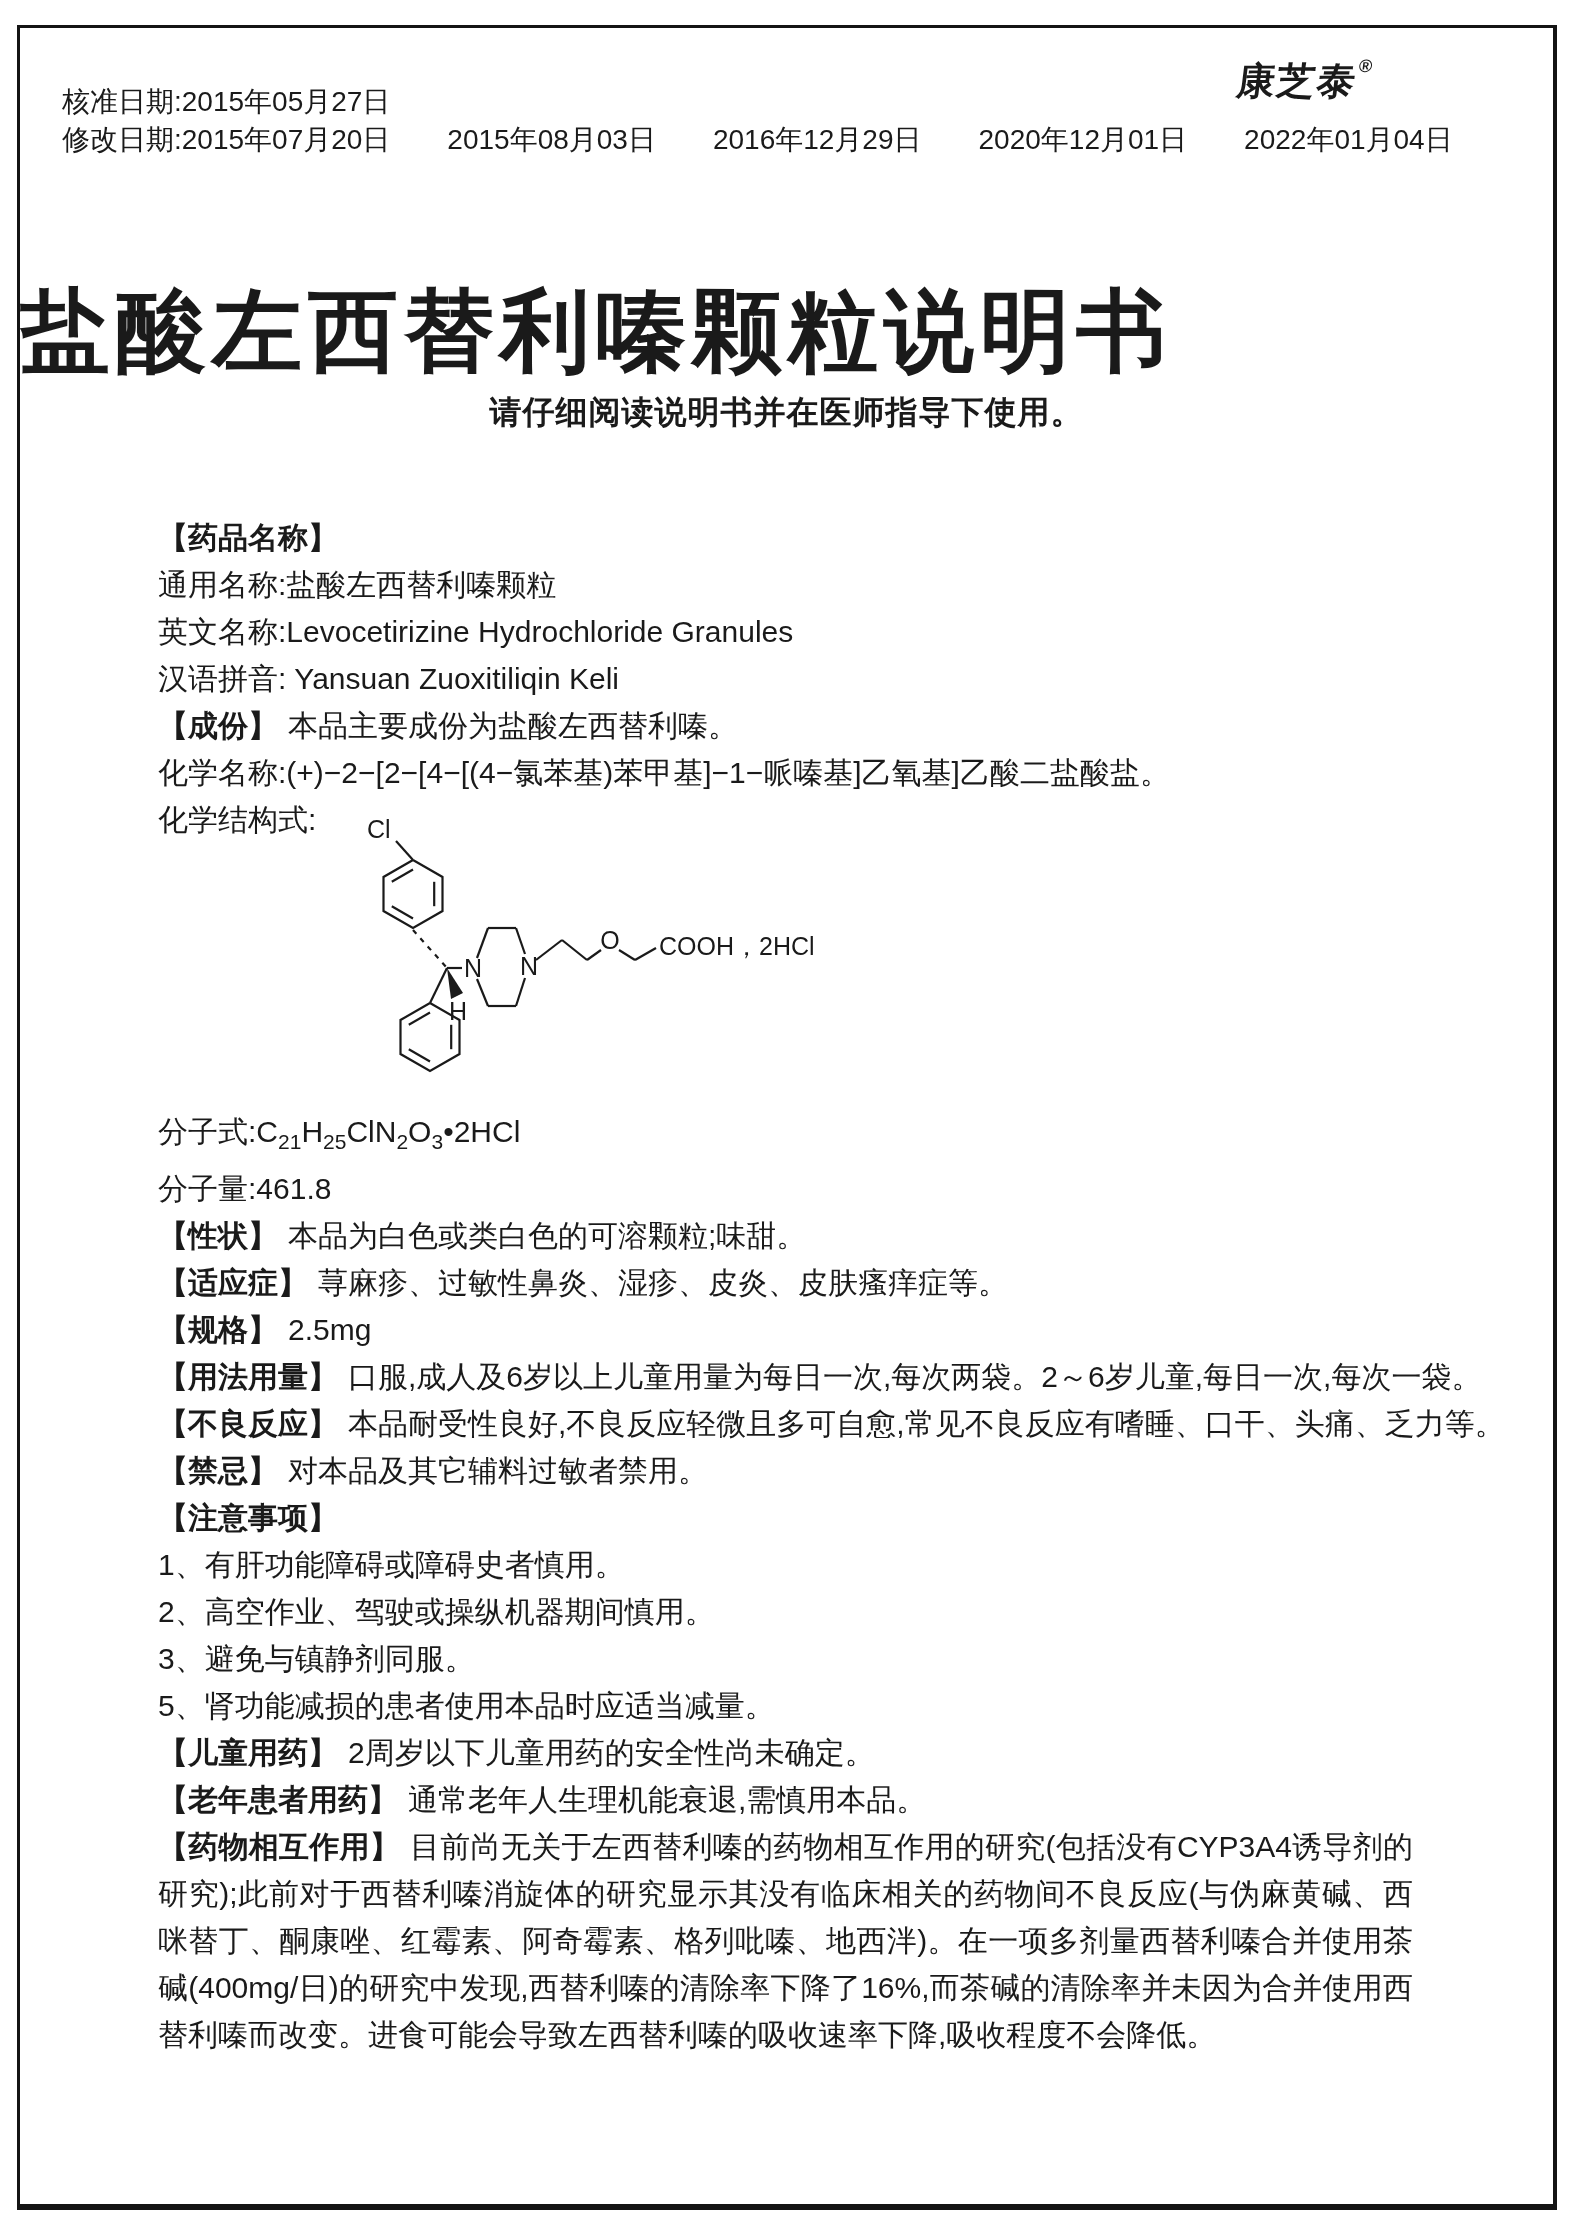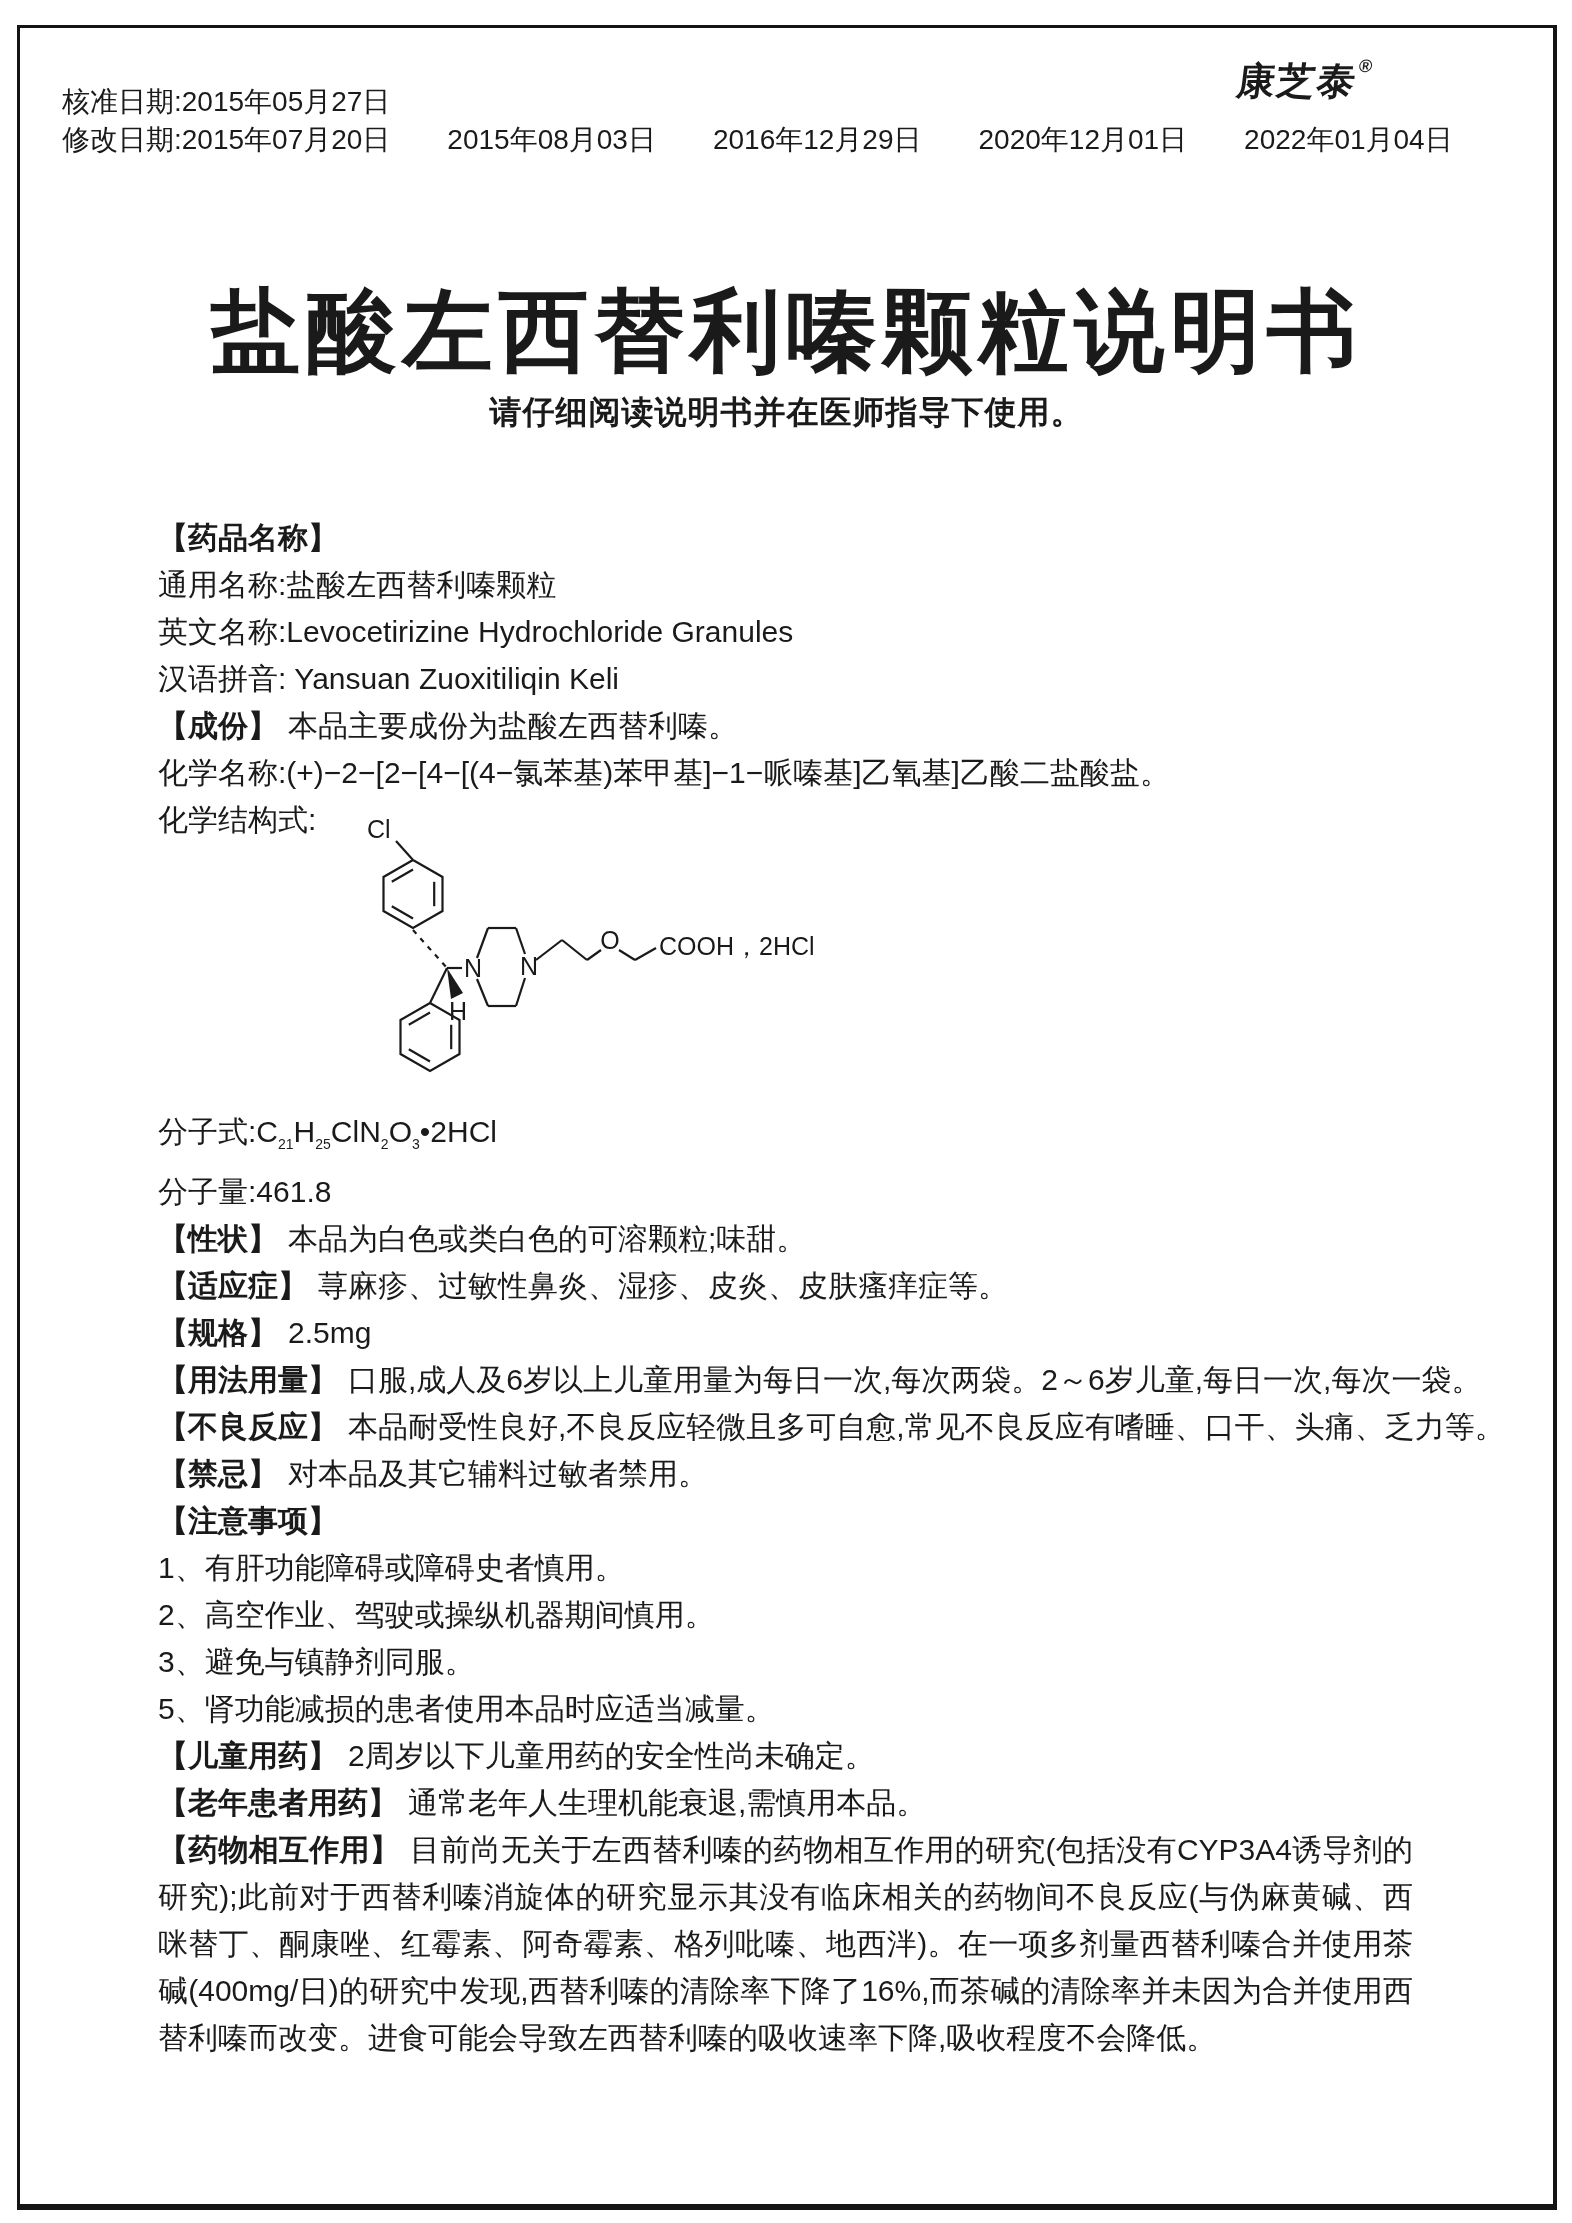--- a/index.html
+++ b/index.html
@@ -28,38 +28,38 @@
     font-size:38px;font-weight:900;
     transform:skewX(-7deg);
     letter-spacing:2px;
     white-space:nowrap;
   }
   .logo sup{font-size:18px;font-weight:700;vertical-align:22px;letter-spacing:0;}
   .title{
     margin:123px 0 0 0;
     font-size:90px;line-height:98px;
     font-weight:900;
-    text-align:center;
+    text-align:left;
     letter-spacing:6px;
     white-space:nowrap;
   }
   .subtitle{
     margin-top:12px;
     font-size:32px;line-height:40px;
     font-weight:bold;
     text-align:center;
     letter-spacing:1px;
   }
   .content{margin:82px 140px 0 138px;}
   .line{margin:0;font-size:30px;line-height:47px;white-space:nowrap;}
   .para{margin:0;font-size:30px;line-height:47px;text-align:justify;}
   .sec{font-weight:bold;}
   .hpad{margin-right:10px;}
   .gap-s{margin-left:8px;}
-  sub{font-size:14px;vertical-align:-7px;}
+  sub{font-size:21px;vertical-align:-7px;}
   .structure{display:block;margin:-35px 0 10px 207px;}
   .structure line,.structure polyline{stroke:#1a1a1a;stroke-width:2.2;fill:none;}
   .structure .dash{stroke-dasharray:5 6;}
   .structure polygon{fill:#1a1a1a;stroke:none;}
   .structure text{fill:#1a1a1a;font-family:"Liberation Sans", sans-serif;font-size:25px;}
 </style>
 </head>
 <body>
 
 <div class="page">

